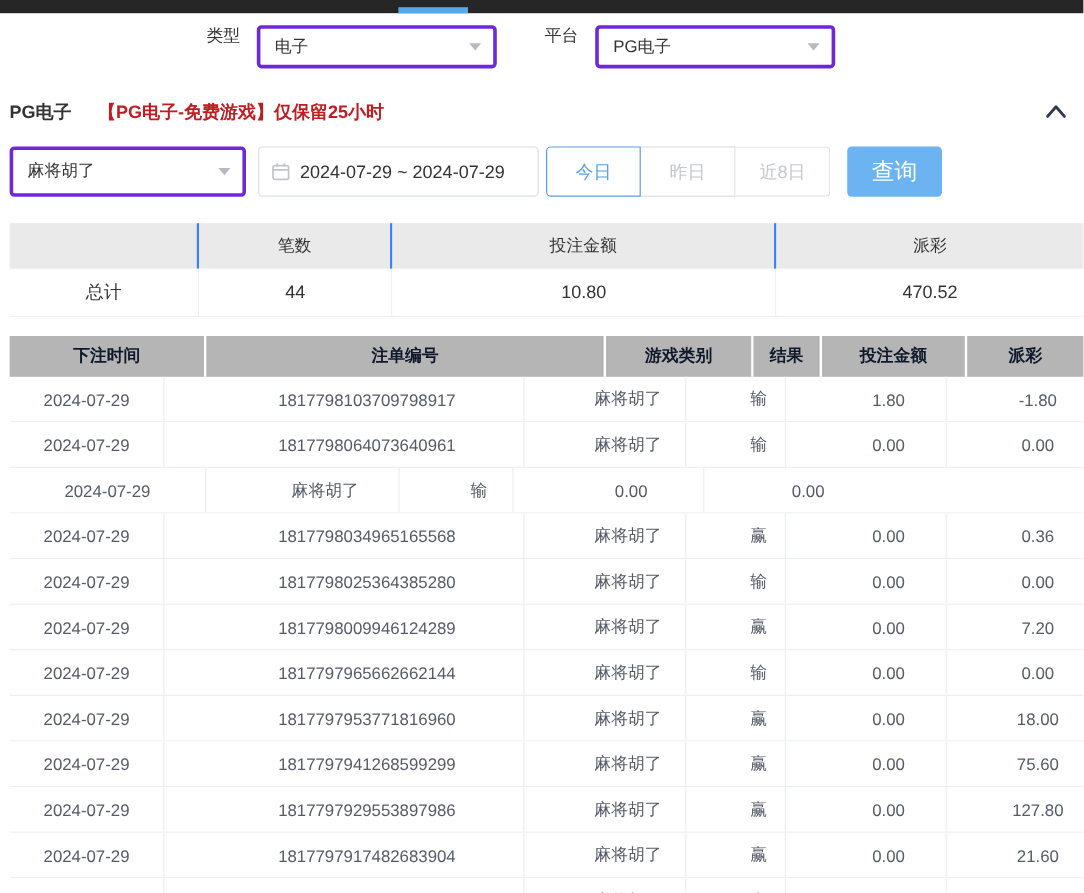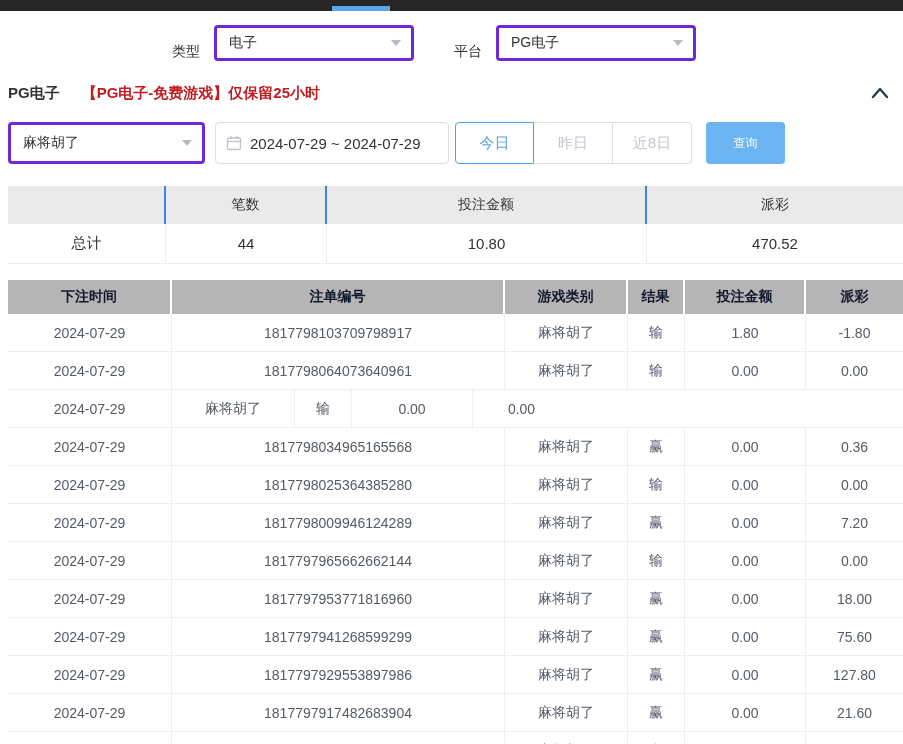--- a/index.html
+++ b/index.html
@@ -4,21 +4,21 @@
 <style>
   * { box-sizing: border-box; margin: 0; padding: 0; }
   html, body { width: 903px; height: 744px; overflow: hidden; background: #fff;
     font-family: "Liberation Sans", "DejaVu Sans", sans-serif; }
 
   
   .topbar { position: relative; height: 11px; background: #262626; }
   .topbar-indicator { position: absolute; left: 332px; bottom: 0; width: 58px; height: 5px; background: #58a7e8; }
 
   
-  .filter-row { display: flex; align-items: flex-end; margin-top: 10px; height: 40px; }
+  .filter-row { display: flex; align-items: flex-start; margin-top: 10px; height: 40px; }
   .filter-label { font-size: 14px; color: #333; }
   .lbl-type { margin-left: 172px; }
   .lbl-platform { margin-left: 40px; }
   .select-box { position: relative; display: flex; align-items: center; height: 36px; width: 200px;
     border: 3px solid #6d28d9; border-radius: 4px; background: #fff; margin-left: 14px; padding: 0 28px 0 12px; cursor: pointer; }
   .select-box .sel-text { font-size: 14px; color: #333; }
   .caret { position: absolute; right: 10px; top: 50%; transform: translateY(-50%); width: 0; height: 0;
     border-left: 5px solid transparent; border-right: 5px solid transparent; border-top: 6px solid #b6bac2; }
 
   
@@ -36,41 +36,41 @@
   .date-text { font-size: 15px; color: #333; white-space: nowrap; }
 
   .btn-group { display: flex; margin-left: 6px; height: 42px; }
   .qbtn { min-width: 79px; height: 42px; background: #fff; border: 1px solid #dcdfe6; border-left-width: 0;
     font-size: 15px; color: #c3c7cf; display: flex; align-items: center; justify-content: center; cursor: pointer;
     font-family: inherit; }
   .qbtn:first-child { border-left-width: 1px; border-radius: 4px 0 0 4px; }
   .qbtn:last-child { border-radius: 0 4px 4px 0; }
   .qbtn.active { color: #58a0e6; border: 1px solid #58a0e6; position: relative; z-index: 1; }
   .search-btn { margin-left: 14px; width: 79px; height: 42px; background: #6cb3f2; color: #fff; border: none;
-    border-radius: 4px; font-size: 12px; cursor: pointer; font-family: inherit; }
+    border-radius: 4px; font-size: 19px; cursor: pointer; font-family: inherit; }
 
   
   .summary-table { margin: 22px 0 0 8px; width: 895px; }
   .sum-head { display: flex; height: 38px; }
   .sum-head .cell { background: #eaeaea; color: #333; font-size: 14px; display: flex; align-items: center;
     justify-content: center; border-right: 2px solid #3b82f6; }
   .sum-head .cell:last-child { border-right: none; }
   .sum-row { display: flex; height: 40px; border-bottom: 1px solid #ebeef5; }
   .sum-row .cell { background: #fff; color: #333; font-size: 15px; display: flex; align-items: center;
     justify-content: center; border-right: 1px solid #ebeef5; }
   .sum-row .cell:last-child { border-right: none; }
   .sc1 { width: 158px; } .sc2 { width: 161px; } .sc3 { width: 320px; } .sc4 { width: 256px; }
 
   
   .bet-table { margin: 16px 0 0 8px; width: 895px; }
   .bt-head { display: flex; height: 34px; }
   .bt-head .cell { background: #b5b5b5; color: #0f172a; font-size: 14px; font-weight: bold;
     display: flex; align-items: center; justify-content: center; border-right: 2px solid #fff; }
   .bt-head .cell:last-child { border-right: none; }
-  .bt-row { display: flex; height: 38px; border-bottom: 1px solid #ebeef5; background: #fff; }
+  .bt-row { display: flex; height: 38px; border-bottom: 1px solid #ebeef5; background: #fff; gap: 38px; }
   .bt-row .cell { color: #555b66; font-size: 14px; display: flex; align-items: center; justify-content: center;
     border-right: 1px solid #ebeef5; overflow: hidden; }
   .bt-row .cell:last-child { border-right: none; }
   .c1 { width: 164px; } .c2 { width: 333px; } .c3 { width: 123px; } .c4 { width: 57px; }
   .c5 { width: 121px; } .c6 { width: 97px; }
   .neg { color: #f56c6c; }
 </style>
 </head>
 <body>
 

